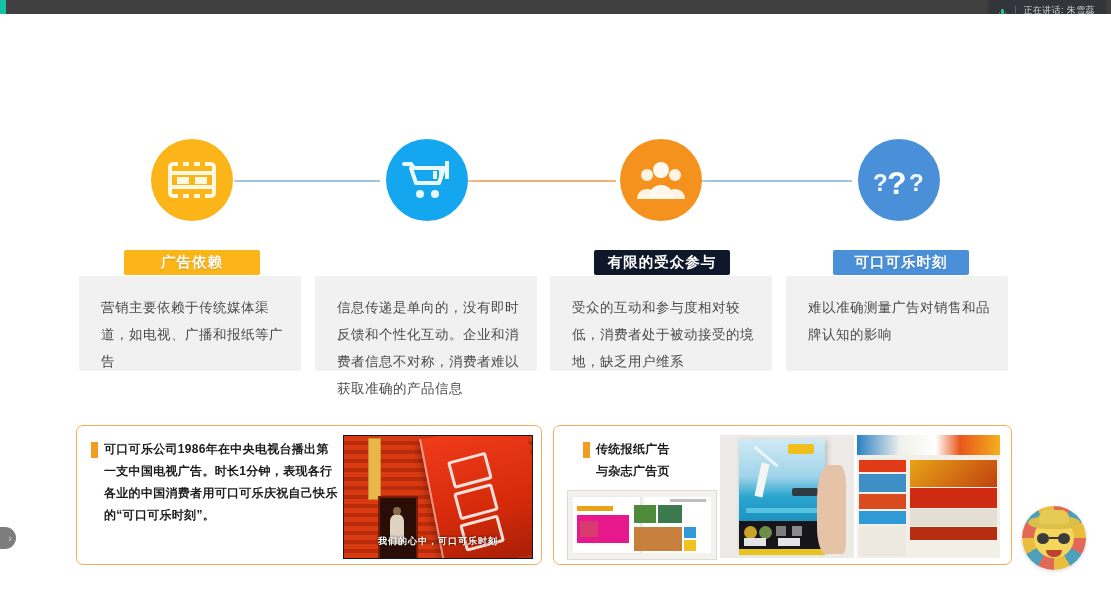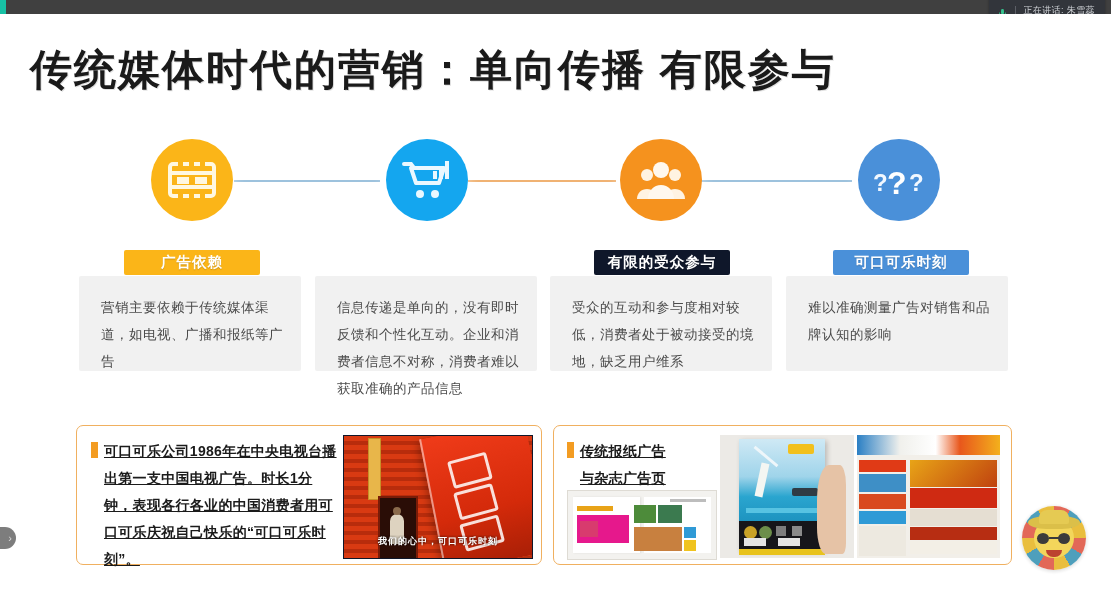--- a/index.html
+++ b/index.html
@@ -152,26 +152,25 @@
     align-items: flex-start;
   }
   .cap-bullet {
     width: 7px; height: 16px;
     background: #f39c22;
     margin-right: 6px;
     margin-top: 4px;
     flex: 0 0 auto;
   }
   .cap-text {
-    font-size: 14px;
+    font-size: 12px;
     font-weight: bold;
-    line-height: 27px;
+    line-height: 22px;
     color: #1b1b1b;
     letter-spacing: .3px;
-    text-decoration: underline;
   }
 
   .photo {
     position: absolute;
     overflow: hidden;
     background: #ddd;
   }
 
   
   #coke-still { border: 1px solid #0f172a; }
@@ -328,21 +327,20 @@
         <path d="M17.6 10.4a.9.9 0 0 1 1.8 0 7.4 7.4 0 0 1-6.5 7.3V20h-1.8v-2.3a7.4 7.4 0 0 1-6.5-7.3.9.9 0 0 1 1.8 0 5.6 5.6 0 0 0 11.2 0z" fill="#35c48e"></path>
       </svg>
     </span>
     <span class="divider"></span>
     <span class="stxt">正在讲话: 朱雪蕊</span>
   </div>
 </div>
 
 <div id="slide">
 
-  <div id="slide-title">传统媒体时代的营销：单向传播 有限参与</div>
 
   <div id="flow-row">
 
     <div class="connector" style="left:234px;width:146px;background:#9dc2dd;"></div>
     <div class="connector" style="left:468px;width:148px;background:#f0b273;"></div>
     <div class="connector" style="left:700px;width:152px;background:#9dc2dd;"></div>
 
     <div class="node" style="left:151px;background:#fbb518;">
       <span>
         <svg width="48" height="40" viewBox="0 0 48 40">
@@ -439,21 +437,21 @@
       <div class="banner">
         <span class="gl" style="top:26px;"></span>
         <span class="gl" style="top:58px;"></span>
         <span class="gl" style="top:90px;"></span>
       </div>
       <div class="subs">我们的心中，可口可乐时刻</div>
     </div>
   </div>
 
   <div class="panel" id="panel-right">
-    <div class="cap-wrap" style="left:13px; top:12px; width:140px;">
+    <div class="cap-wrap" style="left:29px; top:12px; width:140px;">
       <span class="cap-bullet"></span>
       <span class="cap-text" style="white-space:pre-line;">传统报纸广告
 与杂志广告页</span>
     </div>
 
     <div class="photo" id="mag-spread" style="left:13px; top:64px; width:148px; height:68px;">
       <div class="pg pgL"></div>
       <div class="pg pgR"></div>
       <span class="swatch" style="left:9px;top:15px;width:36px;height:5px;background:#e8a317;"></span>
       <span class="swatch" style="left:9px;top:24px;width:52px;height:28px;background:#e6188c;"></span>

